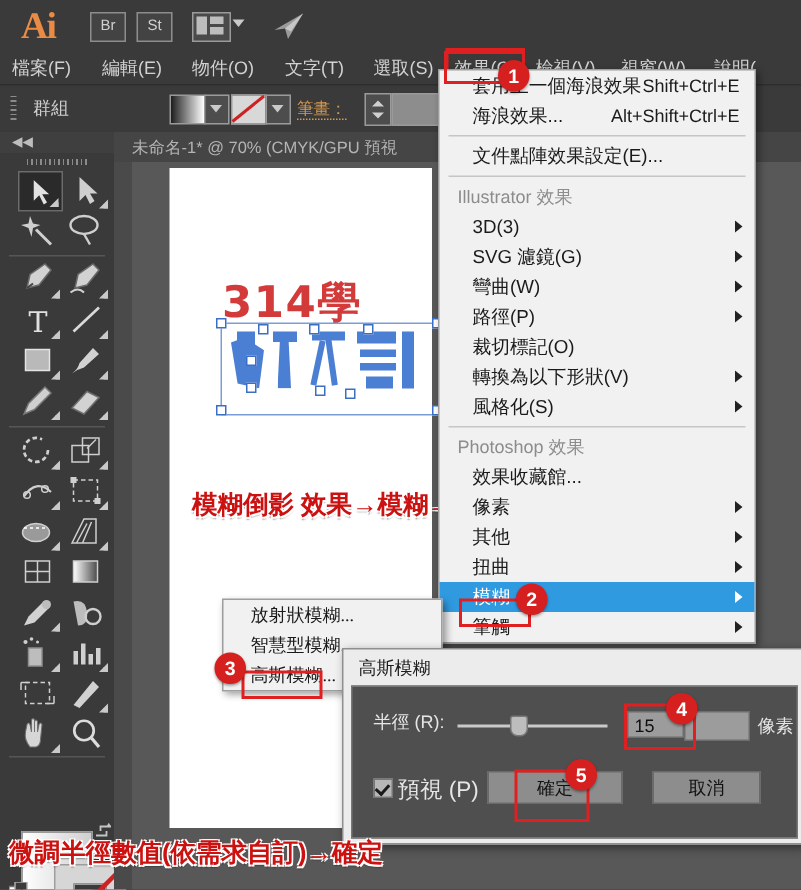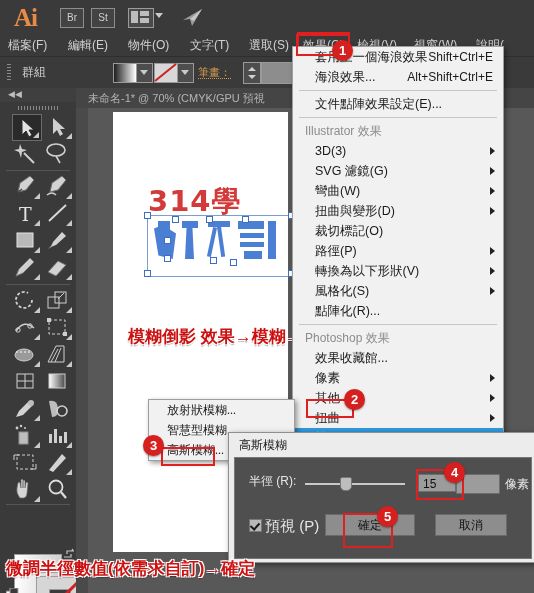--- a/index.html
+++ b/index.html
@@ -480,26 +480,24 @@
       <span>海浪效果...</span>
       <span class="sc">Alt+Shift+Ctrl+E</span>
     </div>
     <div class="msep"></div>
     <div class="mrow">文件點陣效果設定(E)...</div>
     <div class="msep"></div>
     <div class="mrow hdr">Illustrator 效果</div>
     <div class="mrow"><span>3D(3)</span><i class="sub"></i></div>
     <div class="mrow"><span>SVG 濾鏡(G)</span><i class="sub"></i></div>
     <div class="mrow"><span>彎曲(W)</span><i class="sub"></i></div>
-    <div class="mrow"><span>扭曲與變形(D)</span><i class="sub"></i></div>
+    <div class="mrow"><span>路徑(P)</span><i class="sub"></i></div>
     <div class="mrow">裁切標記(O)</div>
-    <div class="mrow"><span>路徑(P)</span><i class="sub"></i></div>
     <div class="mrow"><span>轉換為以下形狀(V)</span><i class="sub"></i></div>
     <div class="mrow"><span>風格化(S)</span><i class="sub"></i></div>
-    <div class="mrow">點陣化(R)...</div>
     <div class="msep"></div>
     <div class="mrow hdr">Photoshop 效果</div>
     <div class="mrow">效果收藏館...</div>
     <div class="mrow"><span>像素</span><i class="sub"></i></div>
     <div class="mrow"><span>其他</span><i class="sub"></i></div>
     <div class="mrow"><span>扭曲</span><i class="sub"></i></div>
     <div class="mrow sel"><span>模糊</span><i class="sub"></i></div>
     <div class="mrow"><span>筆觸</span><i class="sub"></i></div>
   </div>
 

